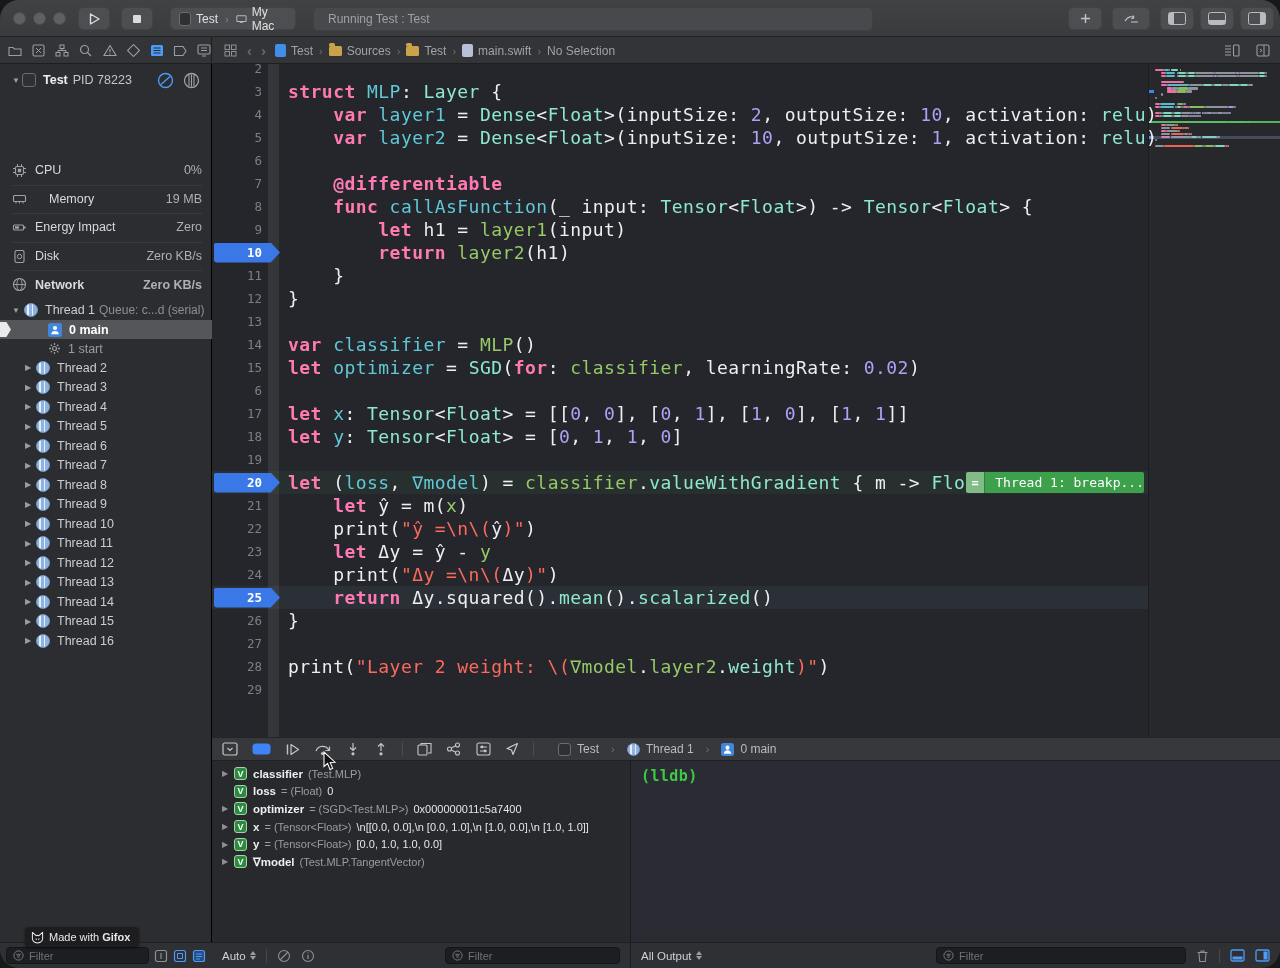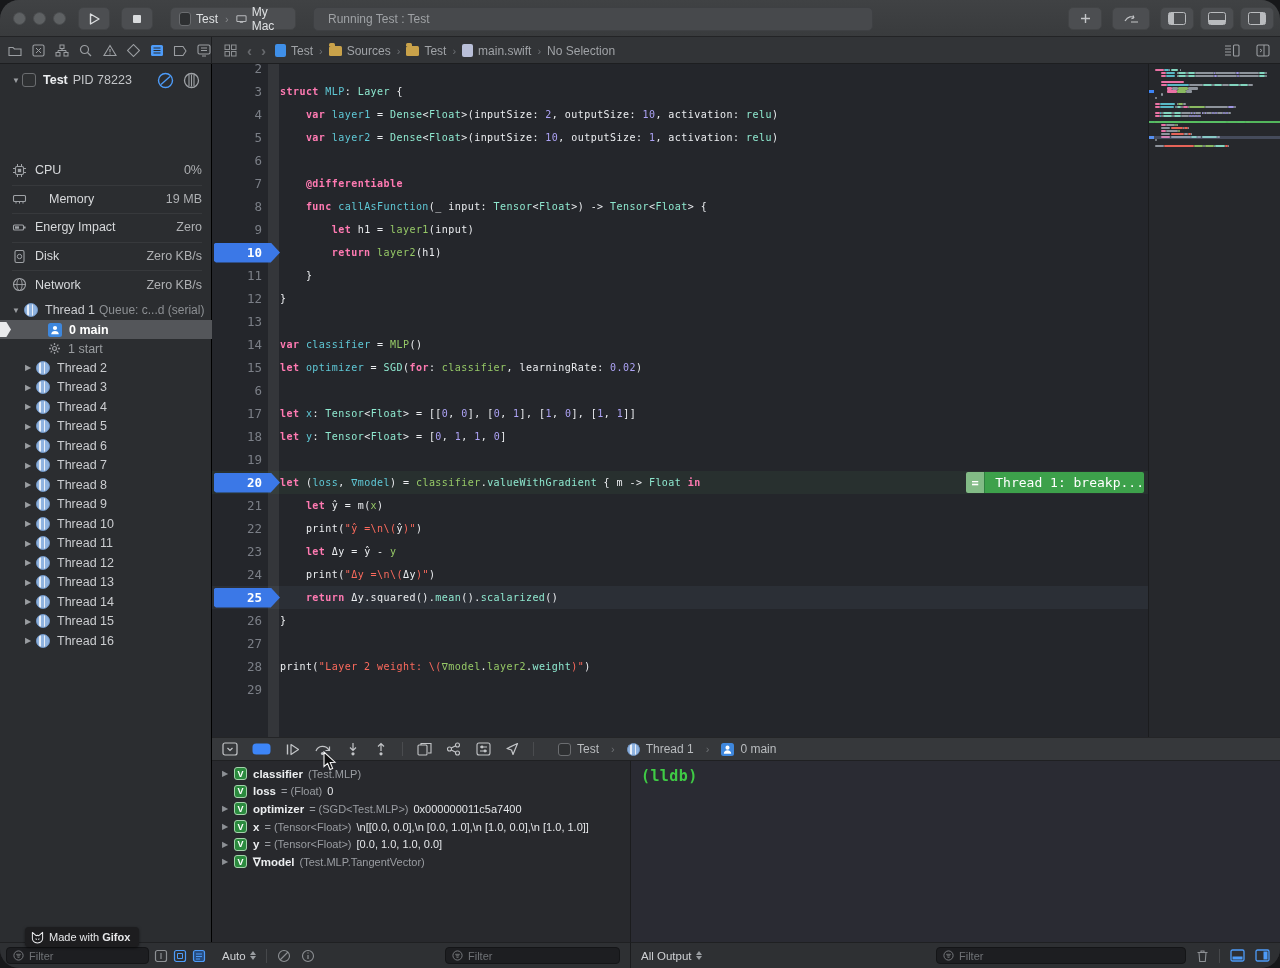--- a/index.html
+++ b/index.html
@@ -69,21 +69,21 @@
   #ribbon { position:absolute; left:56px; top:0; width:11px; height:673px; background:#43464a; opacity:.5; }
   #code { position:relative; margin-top:-7px; }
   .codeline { position:relative; height:23px; display:flex; align-items:center;
               font-family:"DejaVu Sans Mono", monospace; }
   .codeline.hl-green { background:rgba(90,170,100,.08); }
   .codeline.hl-blue { background:rgba(140,165,215,.07); }
   .ln { flex:0 0 52px; text-align:right; font-size:12.5px; color:#7b7f87; z-index:2; padding-right:2px; }
   .ln.bp-num { color:#fff; font-weight:bold; }
   .pennant { position:absolute; left:2px; top:1.5px; width:66px; height:20px; background:#3b78e7;
              clip-path:polygon(0 8%,0 92%,3% 100%,86% 100%,100% 50%,86% 0,3% 0); z-index:1; }
-  .codetext { white-space:pre; font-size:10px; letter-spacing:.45px; margin-left:16px; z-index:2; }
+  .codetext { white-space:pre; font-size:18px; letter-spacing:.45px; margin-left:24px; z-index:2; }
   .tk-k { color:var(--kw); font-weight:bold; }
   .tk-d { color:var(--decl); }
   .tk-t { color:var(--type); }
   .tk-g { color:var(--ref); }
   .tk-n { color:var(--num); }
   .tk-s { color:var(--str); }
   .tk-w { color:var(--plain); }
   #bp-badge { position:absolute; left:754px; top:1px; width:178px; height:21px; display:flex;
               border-radius:2px; overflow:hidden; z-index:3; }
   #bp-badge .eq { width:34px; background:var(--badgeL); color:#fff; display:flex; align-items:center;
@@ -386,21 +386,21 @@
           <span class="g-ico">
             <svg width="15" height="15" viewBox="0 0 15 15">
               <rect x="3" y="1.5" width="9" height="12" rx="1.5" fill="none" stroke="currentColor" stroke-width="1.1"></rect>
               <circle cx="7.5" cy="7.5" r="2.2" fill="none" stroke="currentColor"></circle>
             </svg>
           </span>
           <span class="gauge-label">Disk</span>
           <span class="gauge-value">Zero KB/s</span>
         </div>
         <div class="gauge-sep" style="top: 177.8px;"></div>
-        <div class="side-row" style="top: 206.4px; height: 28.6px;">
+        <div class="side-row" style="top: 206.4px; height: 28.6px; font-weight: bold;">
           <span class="g-ico">
             <svg width="15" height="15" viewBox="0 0 15 15">
               <circle cx="7.5" cy="7.5" r="6" fill="none" stroke="currentColor" stroke-width="1.1"></circle>
               <ellipse cx="7.5" cy="7.5" rx="2.6" ry="6" fill="none" stroke="currentColor" stroke-width=".9"></ellipse>
               <path d="M1.8 7.5h11.4" stroke="currentColor" stroke-width=".9"></path>
             </svg>
           </span>
           <span class="gauge-label">Network</span>
           <span class="gauge-value">Zero KB/s</span>
         </div>

